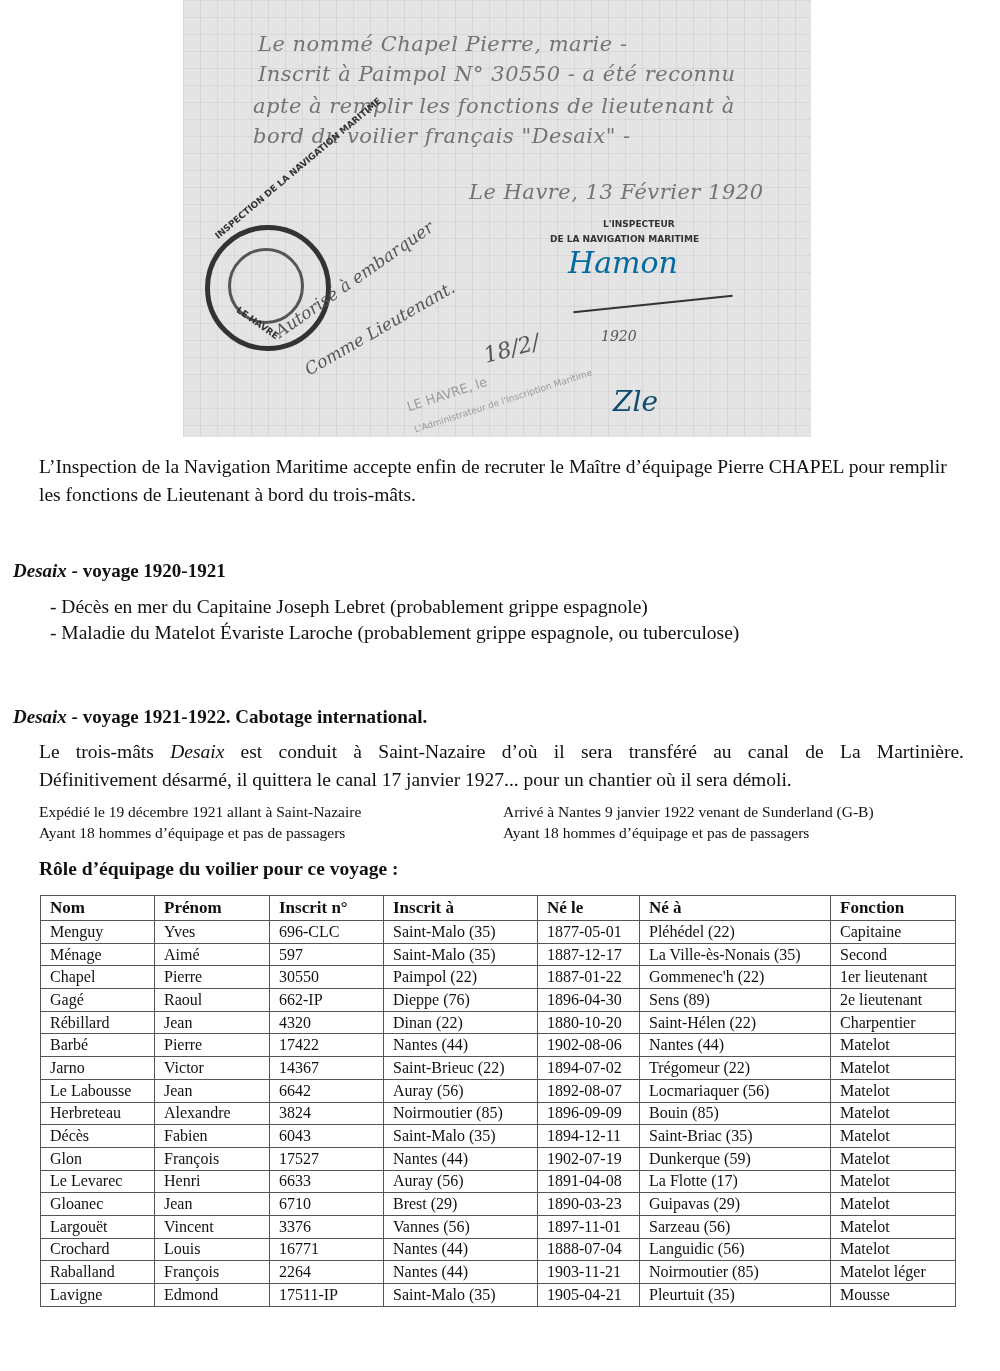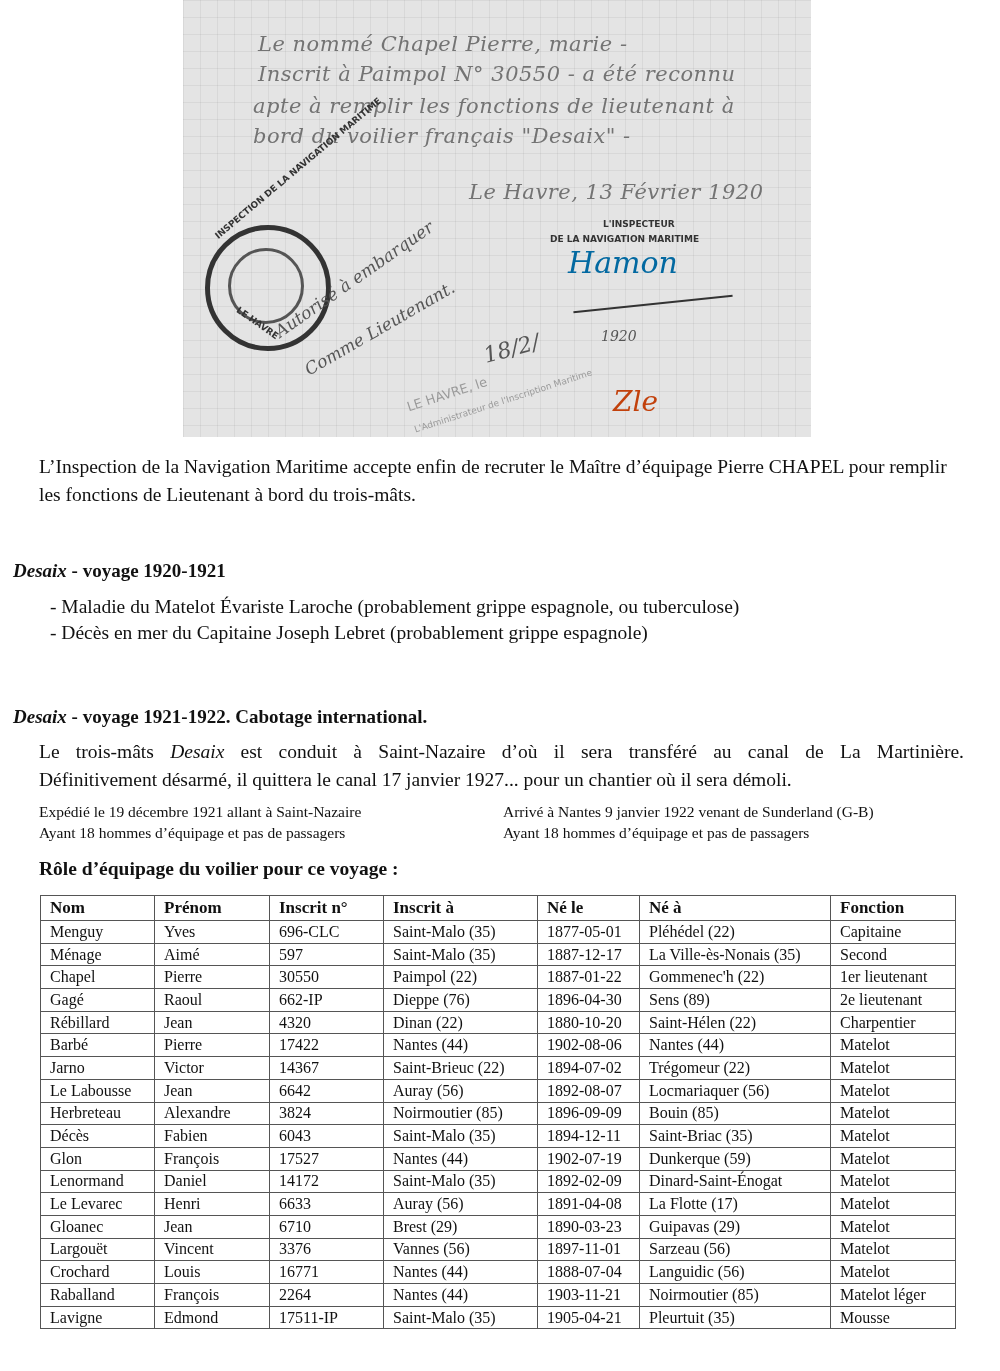--- a/index.html
+++ b/index.html
@@ -41,21 +41,21 @@
            white-space: nowrap; font-size: 17px; }
   .annot.a1 { left: 88px; top: 325px; transform: rotate(-35deg); transform-origin: left top; }
   .annot.a2 { left: 118px; top: 362px; transform: rotate(-30deg); transform-origin: left top; }
   .annot.date2 { left: 300px; top: 336px; font-size: 22px; transform: rotate(-15deg); }
   .annot.yr { left: 418px; top: 328px; font-size: 14px; text-align: center; }
   .admin-stamp { position: absolute; font-family: "DejaVu Sans", sans-serif; color: #9a9a9a;
                  white-space: nowrap; transform: rotate(-18deg); transform-origin: left top; }
   .admin-stamp.s1 { left: 222px; top: 400px; font-size: 13px; }
   .admin-stamp.s2 { left: 230px; top: 425px; font-size: 9px; }
   .initials { position: absolute; left: 430px; top: 385px; font-family: "DejaVu Serif", serif;
-              font-style: italic; font-size: 28px; color: #c2410c; }
+              font-style: italic; font-size: 28px; color: #0c4a6e; }
 
   
   .para { position: absolute; left: 39px; width: 925px; font-size: 19.5px; line-height: 28px; }
   .caption { top: 453px; }
   h2 { position: absolute; left: 13px; margin: 0; font-size: 19px; font-weight: bold; white-space: nowrap; }
   h2 .ship { font-style: italic; }
   .h-1920 { top: 560px; }
   .h-1921 { top: 706px; }
   .bullets { position: absolute; left: 50px; top: 594px; font-size: 19.5px; line-height: 26px; }
   .bullets div { white-space: nowrap; }
@@ -101,22 +101,22 @@
   <div class="annot yr">1920</div>
   <div class="admin-stamp s1">LE HAVRE, le</div>
   <div class="admin-stamp s2">L'Administrateur de l'Inscription Maritime</div>
   <div class="initials">Zle</div>
 </div>
 
 <p class="para caption" style="margin:0;">L’Inspection de la Navigation Maritime accepte enfin de recruter le Maître d’équipage Pierre CHAPEL pour remplir les fonctions de Lieutenant à bord du trois-mâts.</p>
 
 <h2 class="h-1920"><span class="ship">Desaix</span><span> - voyage 1920-1921</span></h2>
 <div class="bullets">
+  <div>- Décès en mer du Capitaine Joseph Lebret (probablement grippe espagnole)</div>
   <div>- Maladie du Matelot Évariste Laroche (probablement grippe espagnole, ou tuberculose)</div>
-  <div>- Décès en mer du Capitaine Joseph Lebret (probablement grippe espagnole)</div>
 </div>
 
 <h2 class="h-1921"><span class="ship">Desaix</span><span> - voyage 1921-1922. Cabotage international.</span></h2>
 <div class="para justify">
   <span class="line1"><span>Le trois-mâts </span><span class="ital">Desaix</span><span> est conduit à Saint-Nazaire d’où il sera transféré au canal de La Martinière.</span></span>
   <span>Définitivement désarmé, il quittera le canal 17 janvier 1927... pour un chantier où il sera démoli.</span>
 </div>
 <div class="voy left">
   <div>Expédié le 19 décembre 1921 allant à Saint-Nazaire</div>
   <div>Ayant 18 hommes d’équipage et pas de passagers</div>
@@ -242,29 +242,20 @@
       <tr>
         <td>Glon</td>
         <td>François</td>
         <td>17527</td>
         <td>Nantes (44)</td>
         <td>1902-07-19</td>
         <td>Dunkerque (59)</td>
         <td>Matelot</td>
       </tr>
       <tr>
-        <td>Lenormand</td>
-        <td>Daniel</td>
-        <td>14172</td>
-        <td>Saint-Malo (35)</td>
-        <td>1892-02-09</td>
-        <td>Dinard-Saint-Énogat</td>
-        <td>Matelot</td>
-      </tr>
-      <tr>
         <td>Le Levarec</td>
         <td>Henri</td>
         <td>6633</td>
         <td>Auray (56)</td>
         <td>1891-04-08</td>
         <td>La Flotte (17)</td>
         <td>Matelot</td>
       </tr>
       <tr>
         <td>Gloanec</td>

